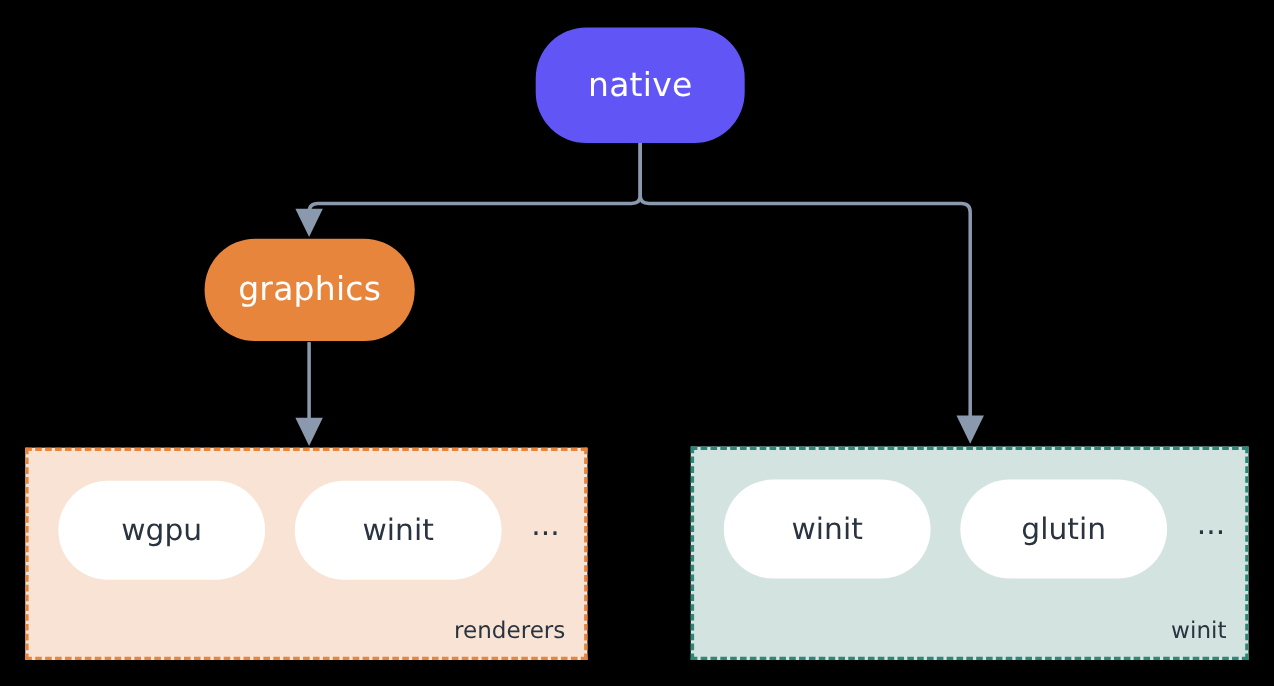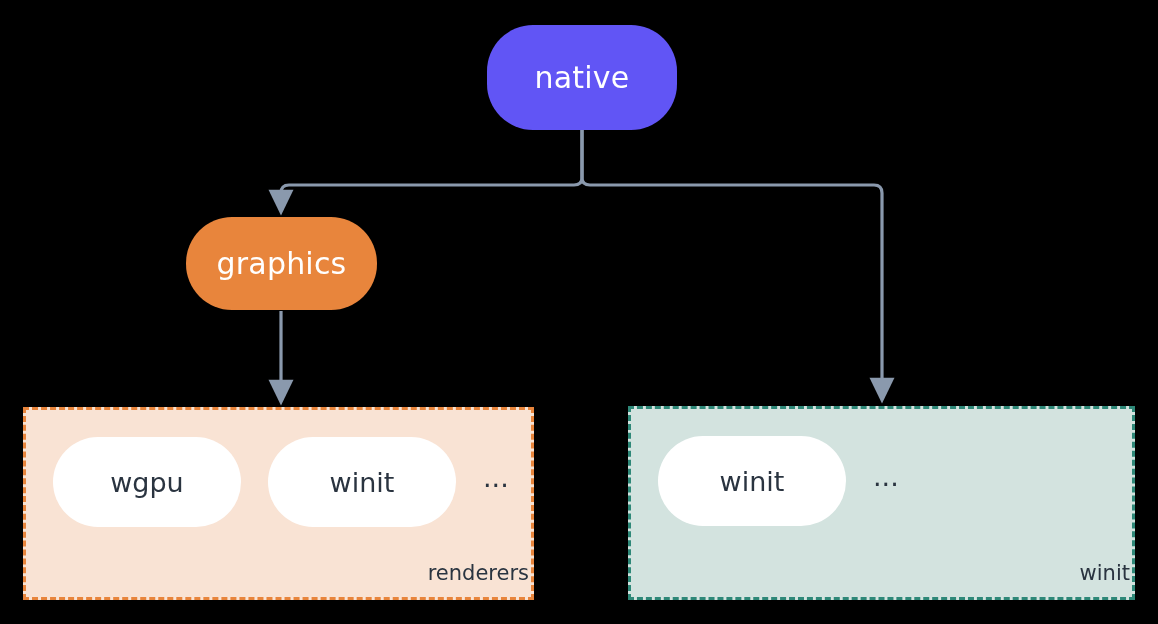--- a/index.html
+++ b/index.html
@@ -115,21 +115,21 @@
   .ellipsis-mark {
     color: #2a3440;
     font-size: 27px;
     line-height: 1;
     padding-bottom: 10px;
     white-space: nowrap;
   }
 
   .group-caption {
     position: absolute;
-    right: 2px;
+    right: 17px;
     bottom: 12px;
     font-size: 21px;
     color: #2a3440;
     white-space: nowrap;
   }
 </style>
 </head>
 <body>
 
 <div id="diagram-canvas">
@@ -167,18 +167,21 @@
       <div class="ellipsis-mark">...</div>
     </div>
     <div class="group-caption">renderers</div>
   </div>
 
   <div class="group-box" id="group-shells">
     <div class="group-items">
       <div class="leaf-pill">
         <span>winit</span>
       </div>
+      <div class="leaf-pill">
+        <span>glutin</span>
+      </div>
       <div class="ellipsis-mark">...</div>
     </div>
     <div class="group-caption">winit</div>
   </div>
 
 </div>
 
 </body></html>

